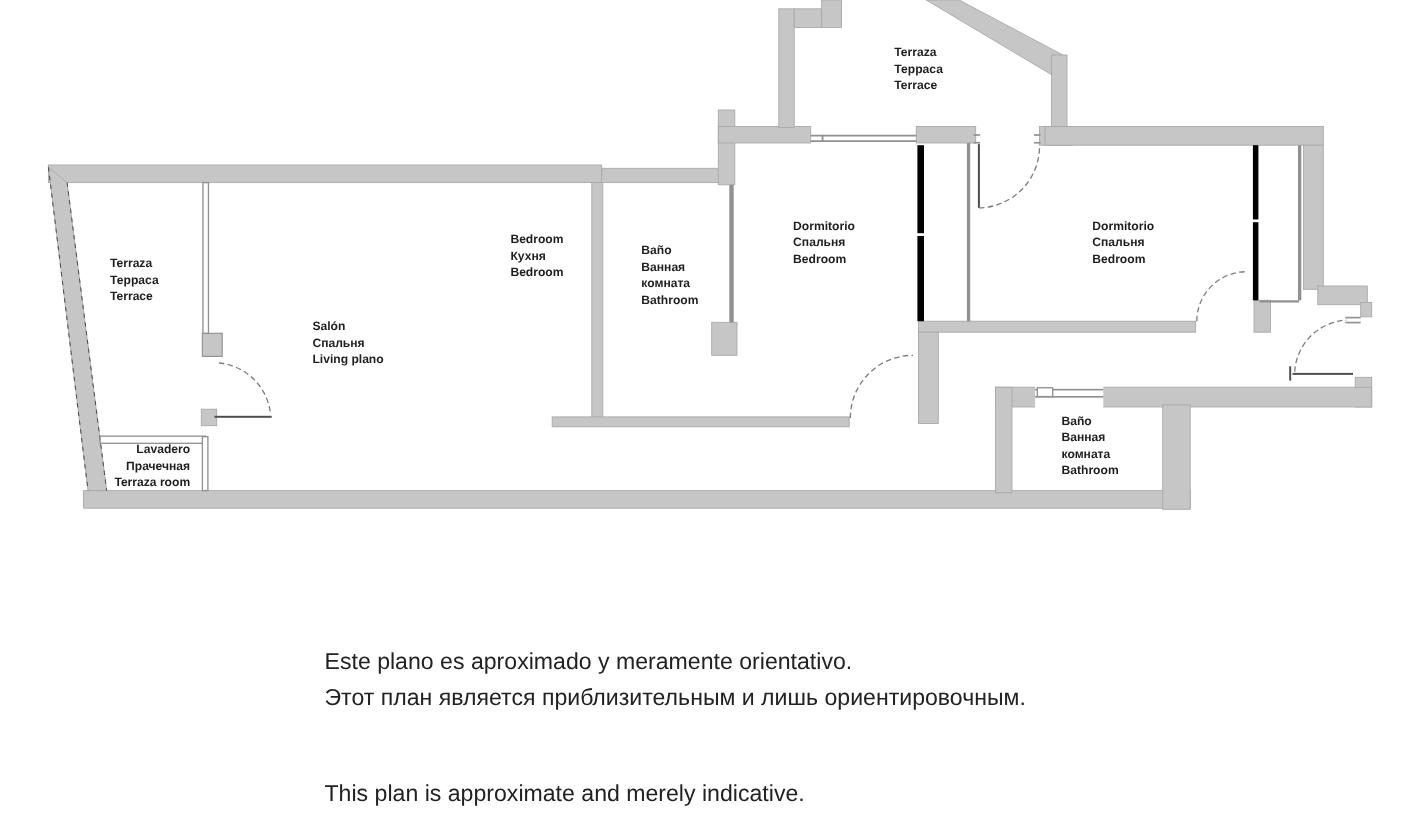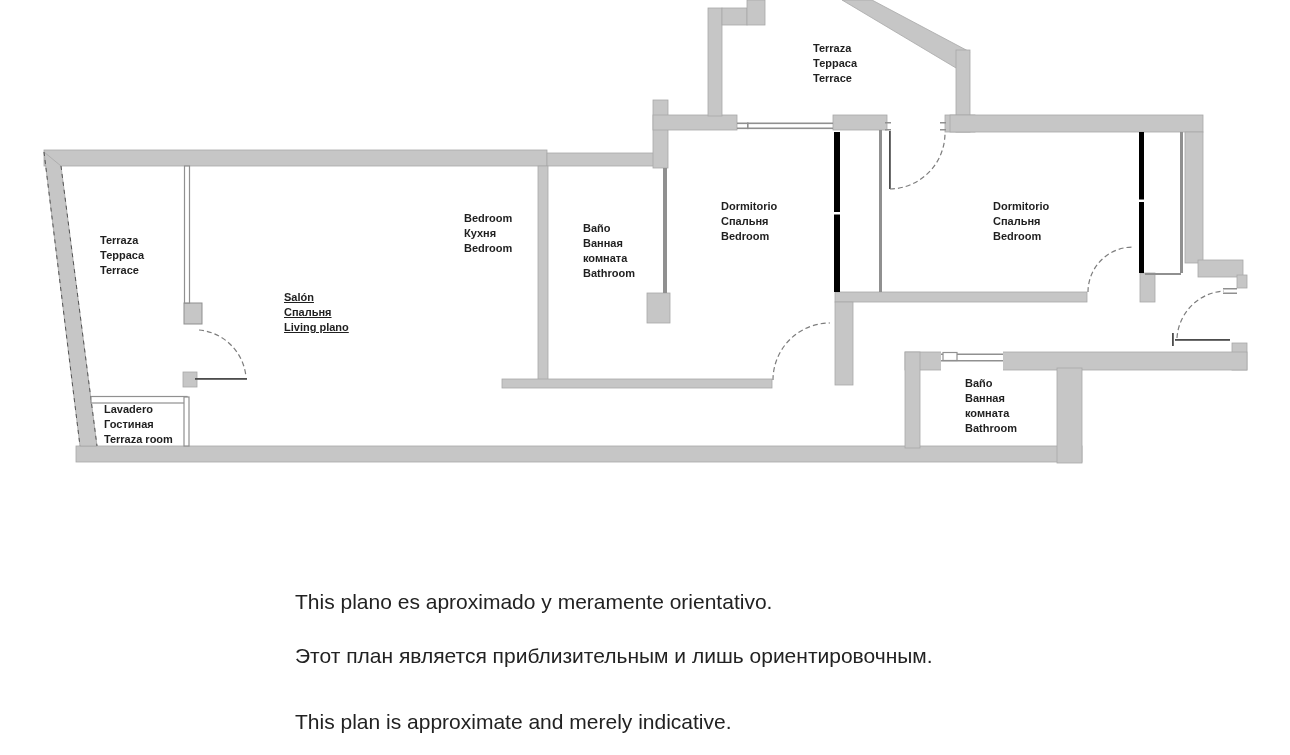--- a/index.html
+++ b/index.html
@@ -204,21 +204,21 @@
       <div class="room-label" style="left: 100px; top: 233px;">
         <div>Terraza</div>
         <div>Терраса</div>
         <div>Terrace</div>
       </div>
       <div class="room-label" style="left: 464px; top: 211px;">
         <div>Bedroom</div>
         <div>Кухня</div>
         <div>Bedroom</div>
       </div>
-      <div class="room-label" style="left: 284px; top: 290px; text-decoration: underline;">
+      <div class="room-label" style="left: 284px; top: 290px;">
         <div>Salón</div>
         <div>Спальня</div>
         <div>Living plano</div>
       </div>
       <div class="room-label" style="left: 583px; top: 221px;">
         <div>Baño</div>
         <div>Ванная</div>
         <div>комната</div>
         <div>Bathroom</div>
       </div>
@@ -231,26 +231,26 @@
         <div>Dormitorio</div>
         <div>Спальня</div>
         <div>Bedroom</div>
       </div>
       <div class="room-label" style="left: 965px; top: 376px;">
         <div>Baño</div>
         <div>Ванная</div>
         <div>комната</div>
         <div>Bathroom</div>
       </div>
-      <div class="room-label" style="left: 104px; top: 402px;">
+      <div class="room-label" style="left: 104px; top: 402px; text-align: right;">
         <div>Lavadero</div>
-        <div>Гостиная</div>
+        <div>Прачечная</div>
         <div>Terraza room</div>
       </div>
     </div>
 
   <div>
-    <div class="disclaimer-line" id="disc-es" style="top: 590px;">This plano es aproximado y meramente orientativo.</div>
-    <div class="disclaimer-line" id="disc-ru" style="top: 644px;">Этот план является приблизительным и лишь ориентировочным.</div>
+    <div class="disclaimer-line" id="disc-es" style="top: 590px;">Este plano es aproximado y meramente orientativo.</div>
+    <div class="disclaimer-line" id="disc-ru" style="top: 623px;">Этот план является приблизительным и лишь ориентировочным.</div>
     <div class="disclaimer-line" id="disc-en" style="top: 710px;">This plan is approximate and merely indicative.</div>
   </div>
 
 </div>
 
 </body></html>

